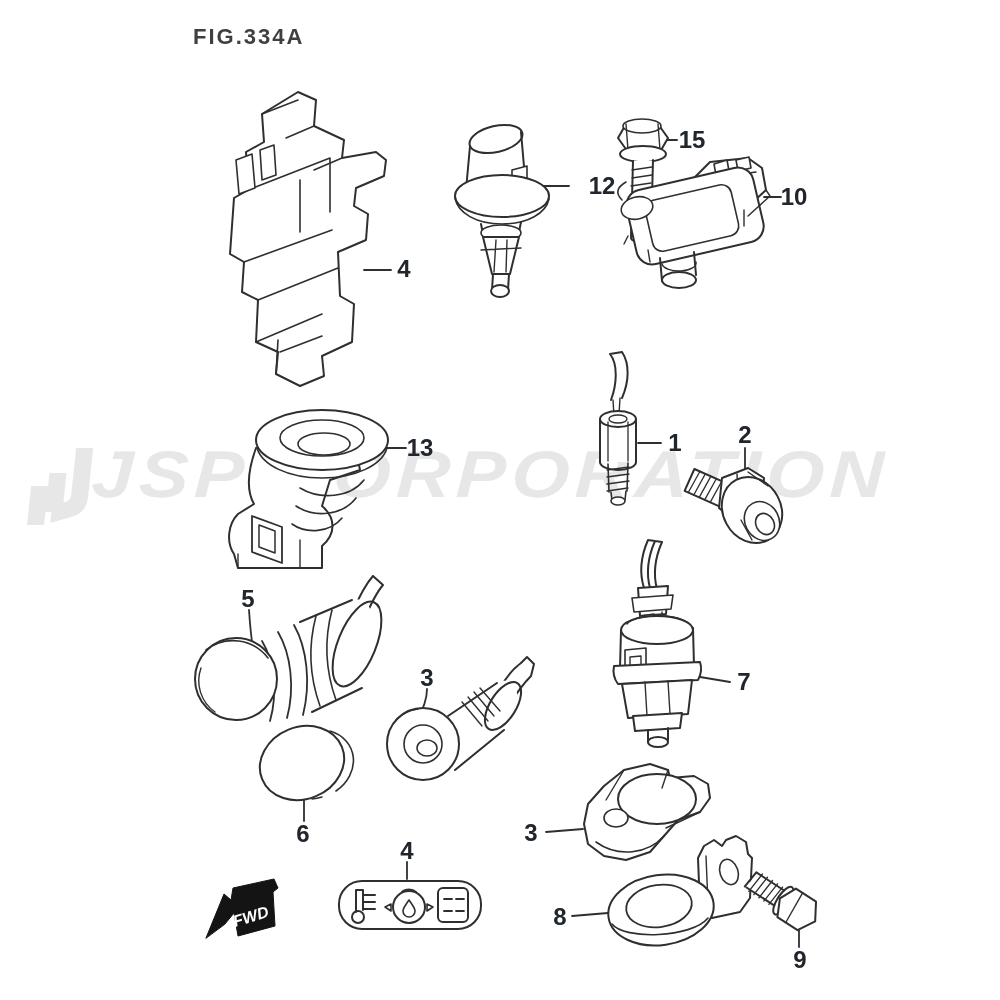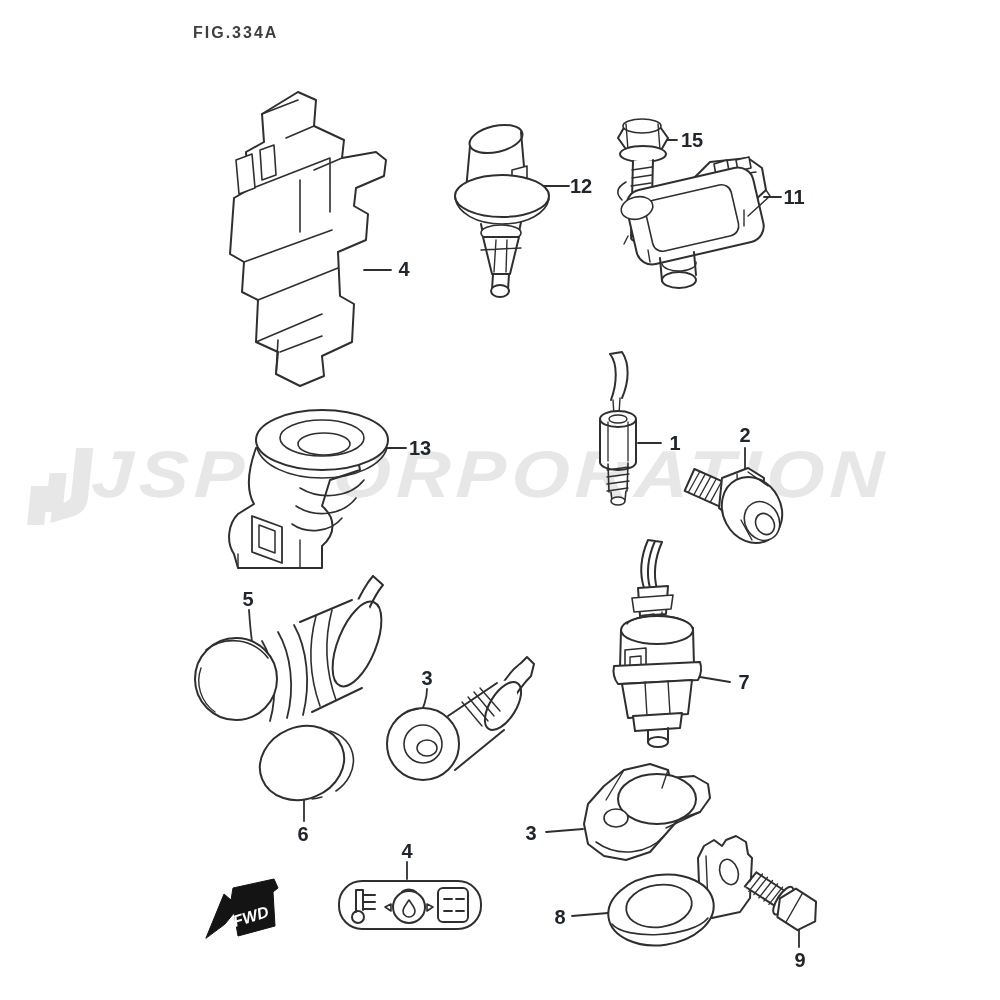--- a/index.html
+++ b/index.html
@@ -1,28 +1,28 @@
 <!DOCTYPE html>
 <html><head>
 <meta charset="utf-8">
 <style>
   html,body{margin:0;padding:0;}
   body{width:1000px;height:1000px;background:#ffffff;position:relative;overflow:hidden;
        font-family:"Liberation Sans", sans-serif;}
   .page{position:absolute;inset:0;width:1000px;height:1000px;background:#fff;}
-  .fig-title{position:absolute;left:193px;top:24px;font-size:16px;font-weight:600;
+  .fig-title{position:absolute;left:193px;top:24px;font-size:22px;font-weight:600;
              color:#3f3f3f;letter-spacing:2px;white-space:nowrap;}
   .watermark-layer{position:absolute;inset:0;pointer-events:none;}
   .watermark-text{position:absolute;left:92px;top:436px;font-size:66px;font-weight:800;
                   font-style:italic;letter-spacing:5px;color:#e7e7e7;white-space:nowrap;
                   transform:scaleX(1.13) skewX(-2deg);transform-origin:left center;}
   .watermark-logo{position:absolute;left:22px;top:440px;}
   .diagram-svg{position:absolute;left:0;top:0;z-index:2;}
   .part-label{position:absolute;z-index:3;transform:translate(-50%,-50%);
-              font-size:20px;font-weight:bold;color:#20262c;line-height:1;}
+              font-size:24px;font-weight:bold;color:#20262c;line-height:1;}
 </style>
 </head>
 <body>
 
 <div class="page">
 
   <div class="watermark-layer">
     <svg class="watermark-logo" width="90" height="95" viewBox="0 0 90 95">
       <g fill="#e7e7e7" transform="skewX(-6)">
         <path d="M14,46 h17 v-13 h17 v39 h-17 v13 h-17 z"></path>
@@ -261,23 +261,23 @@
       </g>
     </g>
 
     <g>
       <path fill="#141414" stroke="#141414" stroke-width="1" d="M206,938 L224,894 L231,900 L233,888 L274,879 L278,888 L273,892 L275,926 L238,936 L234,913 L225,924 Z"></path>
       <text x="0" y="0" transform="translate(235,927) rotate(-17)" fill="#ffffff" stroke="none" style="font:italic bold 16px 'Liberation Sans',sans-serif;">FWD</text>
     </g>
   </svg>
 
   <div class="part-label" style="left:404px;top:269px">4</div>
-  <div class="part-label" style="left:581px;top:186px">12</div>
+  <div class="part-label" style="left:602px;top:186px">12</div>
   <div class="part-label" style="left:692px;top:140px">15</div>
-  <div class="part-label" style="left:794px;top:197px">11</div>
+  <div class="part-label" style="left:794px;top:197px">10</div>
   <div class="part-label" style="left:420px;top:448px">13</div>
   <div class="part-label" style="left:675px;top:443px">1</div>
   <div class="part-label" style="left:745px;top:435px">2</div>
   <div class="part-label" style="left:248px;top:599px">5</div>
   <div class="part-label" style="left:427px;top:678px">3</div>
   <div class="part-label" style="left:744px;top:682px">7</div>
   <div class="part-label" style="left:303px;top:834px">6</div>
   <div class="part-label" style="left:531px;top:833px">3</div>
   <div class="part-label" style="left:407px;top:851px">4</div>
   <div class="part-label" style="left:560px;top:917px">8</div>

